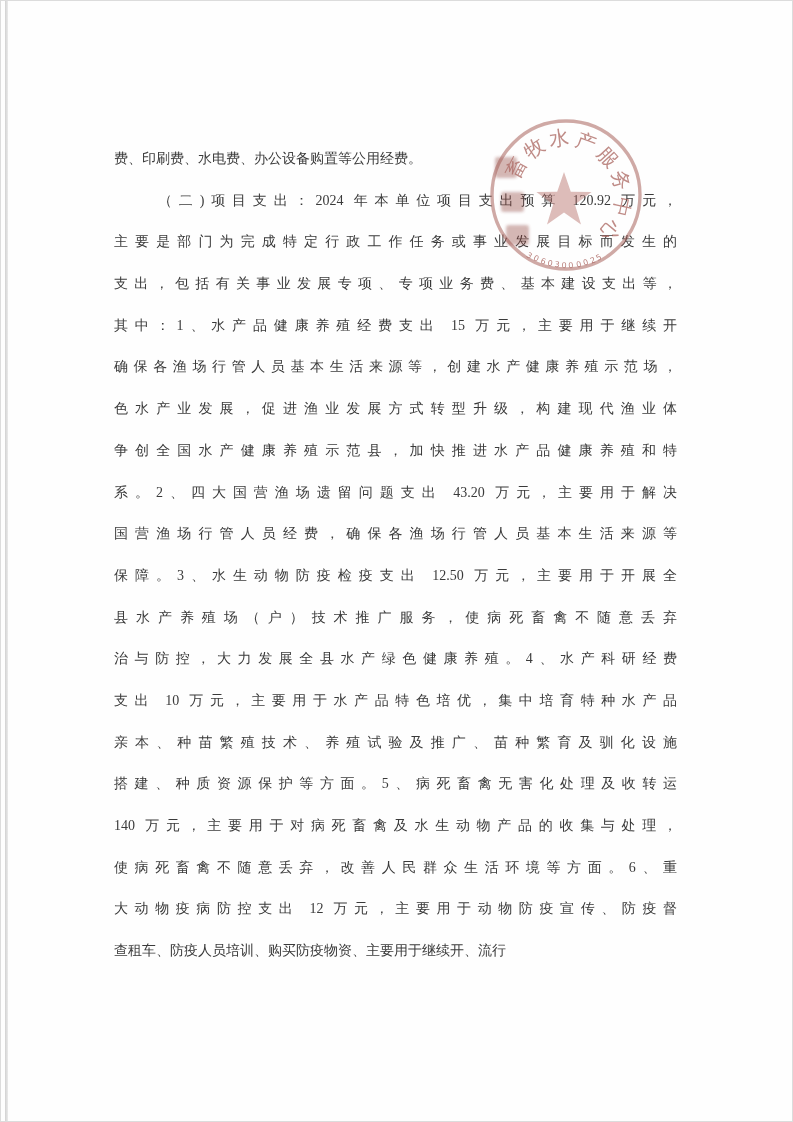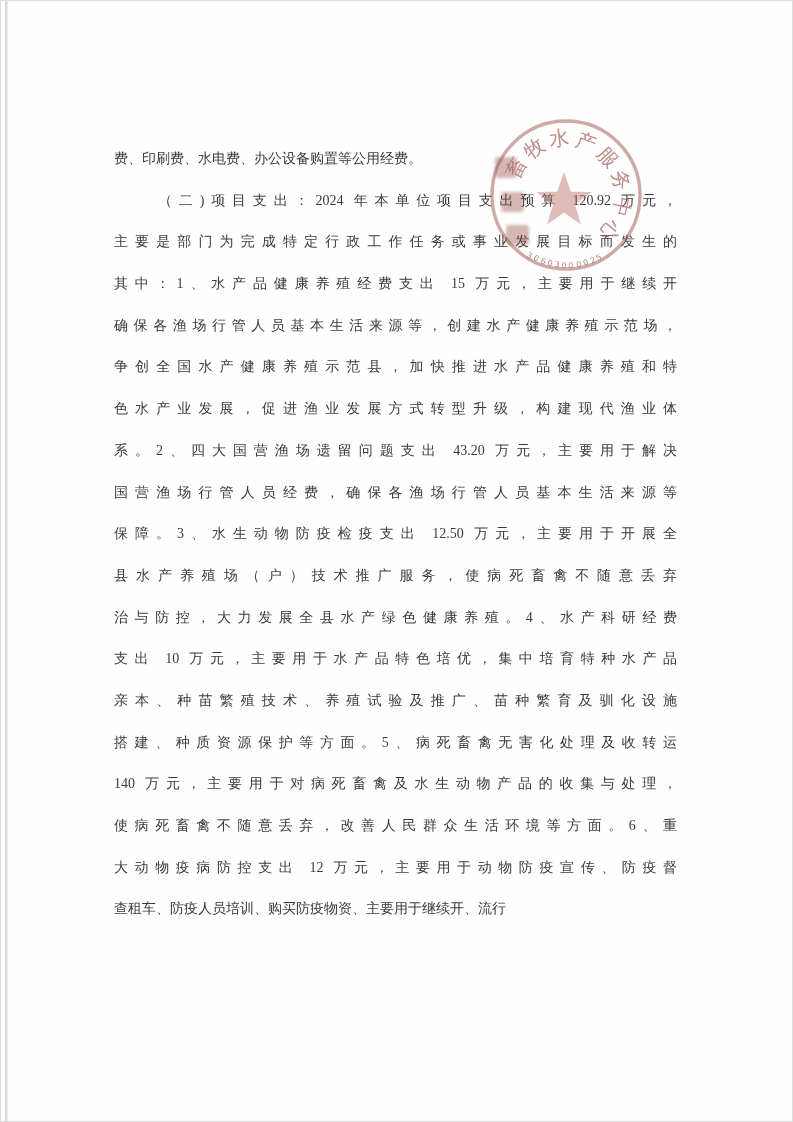--- a/index.html
+++ b/index.html
@@ -41,24 +41,25 @@
 </head>
 <body>
 
 <div class="page">
   <div class="scan-edge"></div>
 
   <div class="doc">
     <div class="line no-stretch">费、印刷费、水电费、办公设备购置等公用经费。</div>
     <div class="line indent"><span class="bold-run">（二)项目支出：</span><span>2024 年本单位项目支出预算 120.92 万元，</span></div>
     <div class="line">主要是部门为完成特定行政工作任务或事业发展目标而发生的</div>
+    <div class="line">支出，包括有关事业发展专项、专项业务费、基本建设支出等，</div>
     <div class="line">其中：1、水产品健康养殖经费支出 15 万元，主要用于继续开</div>
     <div class="line">确保各渔场行管人员基本生活来源等，创建水产健康养殖示范场，</div>
+    <div class="line">色水产业发展，促进渔业发展方式转型升级，构建现代渔业体</div>
     <div class="line">争创全国水产健康养殖示范县，加快推进水产品健康养殖和特</div>
-    <div class="line">色水产业发展，促进渔业发展方式转型升级，构建现代渔业体</div>
     <div class="line">系。2、四大国营渔场遗留问题支出 43.20 万元，主要用于解决</div>
     <div class="line">国营渔场行管人员经费，确保各渔场行管人员基本生活来源等</div>
     <div class="line">保障。3、水生动物防疫检疫支出 12.50 万元，主要用于开展全</div>
     <div class="line">县水产养殖场（户）技术推广服务，使病死畜禽不随意丢弃</div>
     <div class="line">治与防控，大力发展全县水产绿色健康养殖。4、水产科研经费</div>
     <div class="line">支出 10 万元，主要用于水产品特色培优，集中培育特种水产品</div>
     <div class="line">亲本、种苗繁殖技术、养殖试验及推广、苗种繁育及驯化设施</div>
     <div class="line">搭建、种质资源保护等方面。5、病死畜禽无害化处理及收转运</div>
     <div class="line">140 万元，主要用于对病死畜禽及水生动物产品的收集与处理，</div>
     <div class="line">使病死畜禽不随意丢弃，改善人民群众生活环境等方面。6、重</div>

